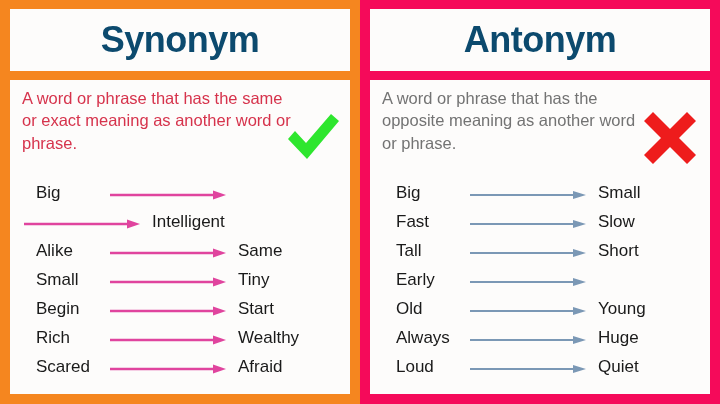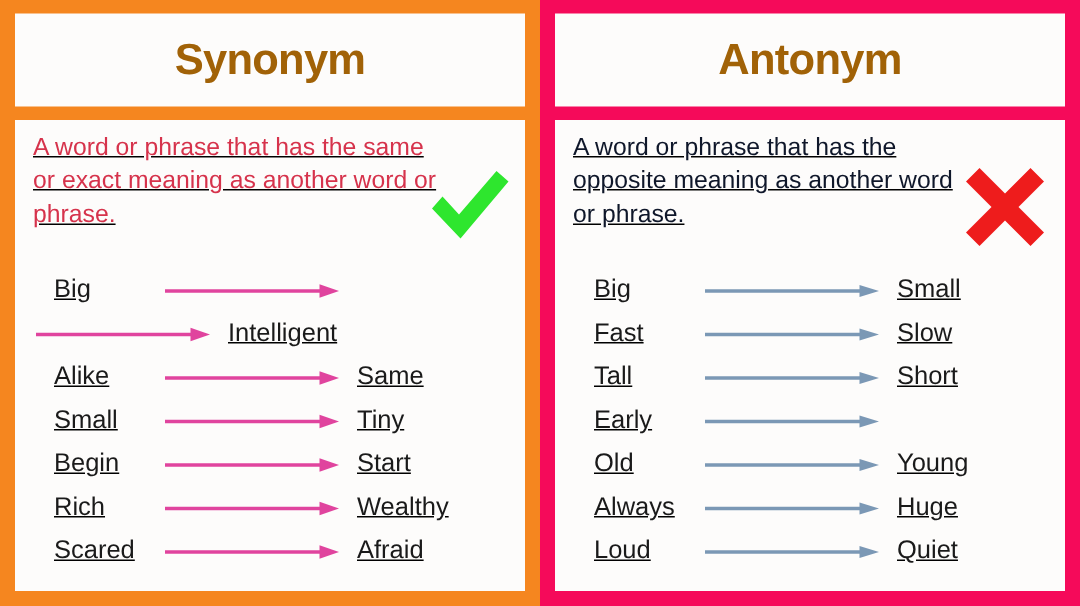--- a/index.html
+++ b/index.html
@@ -34,49 +34,48 @@
   }
   .title-box {
     background: #fdfcfb;
     height: 62px;
     flex: 0 0 62px;
     display: flex;
     align-items: center;
     justify-content: center;
   }
   .title-text {
-    font-size: 29px;
+    font-size: 36px;
     font-weight: bold;
-    color: #a16207;
+    color: #0c4a6e;
     letter-spacing: -0.5px;
     line-height: 1;
   }
   .gap {
     height: 9px;
     flex: 0 0 9px;
   }
   .body-box {
     background: #fdfcfb;
     flex: 1 1 auto;
     position: relative;
     padding: 7px 26px 6px 12px;
     box-sizing: border-box;
     overflow: hidden;
-    text-decoration: underline;
   }
   .definition {
     font-size: 16.5px;
     line-height: 1.36;
     font-weight: normal;
     position: relative;
     z-index: 2;
     max-width: 270px;
   }
   .def-synonym { color: #D6334C; }
-  .def-antonym { color: #0f172a; }
+  .def-antonym { color: #737373; }
 
   .mark {
     position: absolute;
     z-index: 1;
   }
   .mark-check {
     right: 6px;
     top: 26px;
     width: 62px;
     height: 62px;

